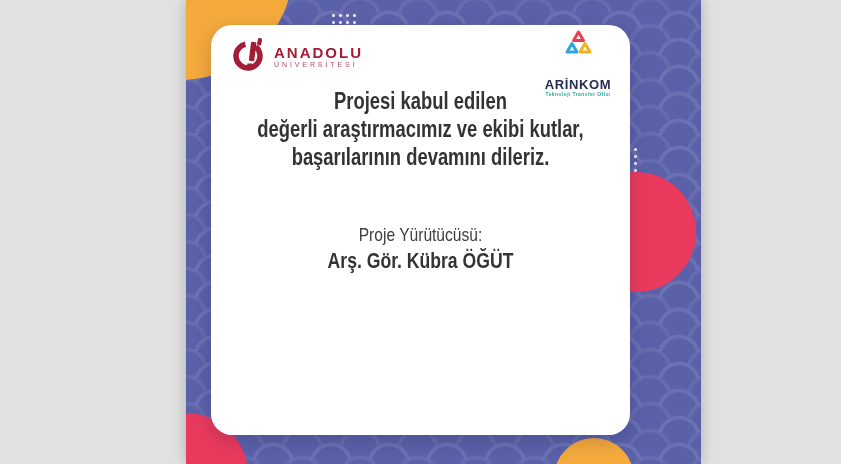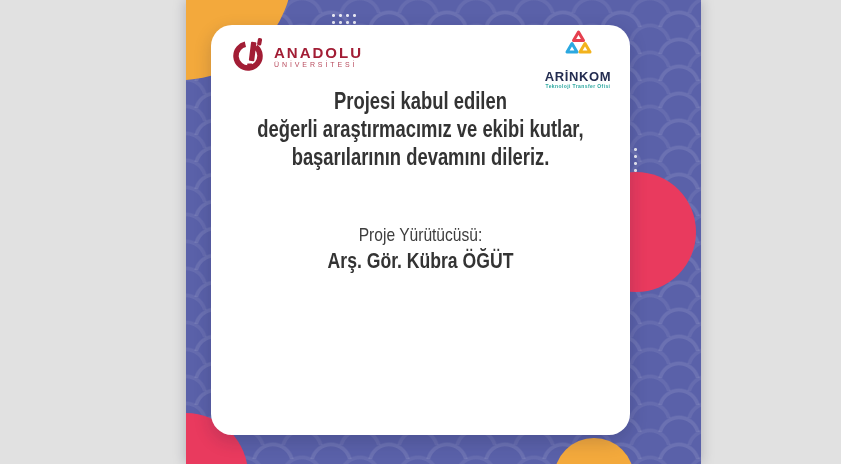--- a/index.html
+++ b/index.html
@@ -39,21 +39,21 @@
     position:absolute;left:25px;top:25px;width:419px;height:410px;
     background:#ffffff;border-radius:21px;
     box-shadow:0 6px 18px rgba(25,25,60,.20);
   }
   
   .anadolu{position:absolute;left:20px;top:11px;display:flex;align-items:center;}
   .anadolu-text{margin-left:6px;color:#a21d35;}
   .anadolu-name{font-size:15px;font-weight:700;letter-spacing:2px;line-height:15px;}
   .anadolu-sub{font-size:7px;font-weight:400;letter-spacing:2.9px;line-height:9px;color:#b84a5d;}
   .arinkom{position:absolute;right:12px;top:4px;width:80px;text-align:center;}
-  .arinkom-name{font-size:13px;font-weight:800;letter-spacing:.6px;color:#232c50;line-height:13px;margin-top:10px;}
+  .arinkom-name{font-size:13px;font-weight:800;letter-spacing:.6px;color:#232c50;line-height:13px;margin-top:18px;}
   .arinkom-sub{font-size:5px;font-weight:700;letter-spacing:.4px;color:#2ba79f;line-height:7px;}
   
   .msg{
     position:absolute;top:62px;left:0;right:0;text-align:center;
     color:#333333;font-size:23px;font-weight:700;line-height:28.2px;
     transform:scaleX(.80);transform-origin:50% 0;white-space:nowrap;
   }
   .block{position:absolute;left:0;right:0;text-align:center;color:#333;}
   .block .label{font-size:19px;font-weight:400;color:#3d3d3d;line-height:22px;
     transform:scaleX(.82);transform-origin:50% 0;white-space:nowrap;}

